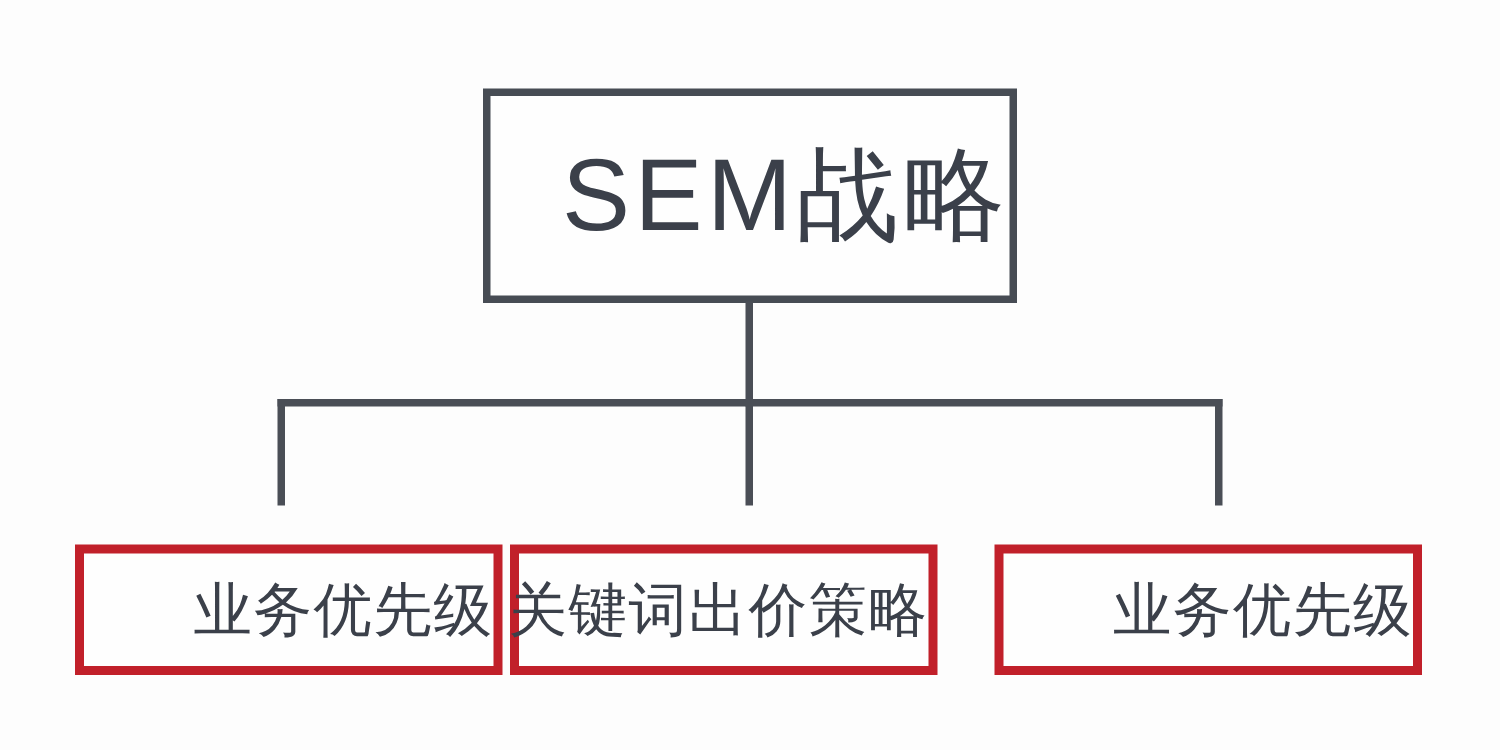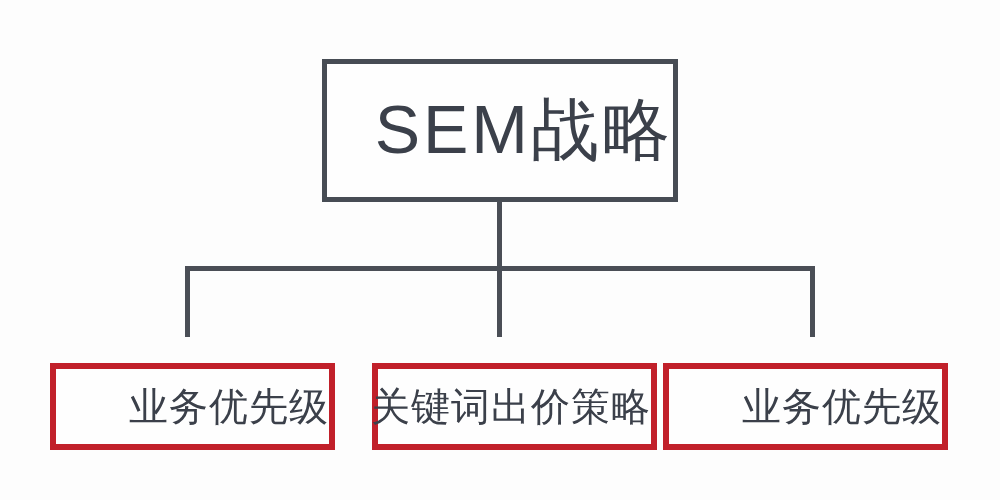--- a/index.html
+++ b/index.html
@@ -47,21 +47,21 @@
   .child-node {
     top: 335px;
     width: 285px;
     height: 87px;
     border: 6px solid var(--red);
     font-size: 39px;
     letter-spacing: 1px;
     margin-top: 28px;
   }
   .child-1 { left: 50px; }
-  .child-2 { left: 372px; }
+  .child-2 { left: 340px; }
   .child-3 { left: 663px; }
   .line {
     position: absolute;
     background: var(--line);
   }
   .line-root-drop   { left: 497px; top: 201px; width: 5px;   height: 70px; }
   .line-rail        { left: 185px; top: 266px; width: 630px; height: 5px;  }
   .line-drop-left   { left: 185px; top: 266px; width: 5px;   height: 71px; }
   .line-drop-center { left: 497px; top: 266px; width: 5px;   height: 71px; }
   .line-drop-right  { left: 810px; top: 266px; width: 5px;   height: 71px; }

